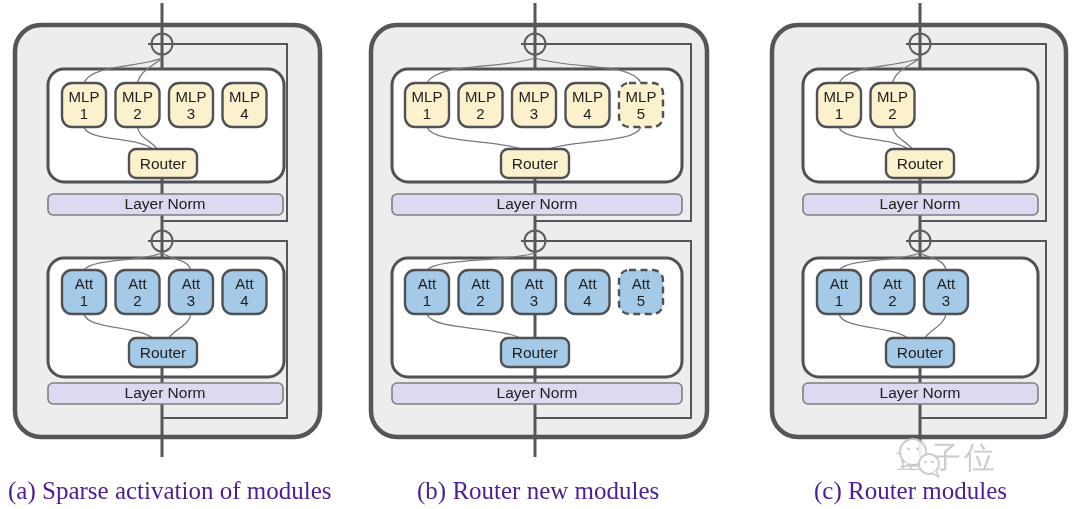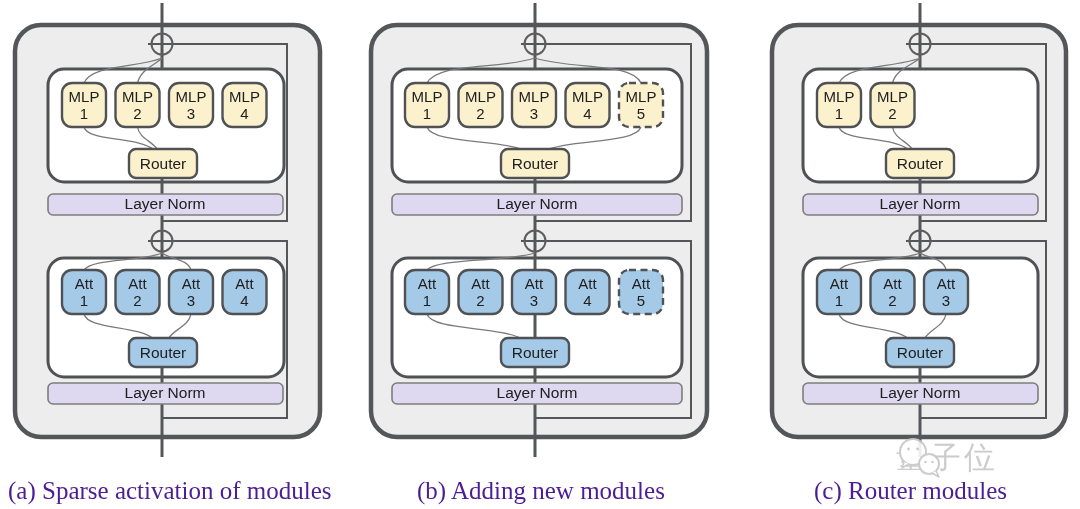--- a/index.html
+++ b/index.html
@@ -187,21 +187,21 @@
     <text class="mt" x="946" y="289">Att</text>
     <text class="mt" x="946" y="306">3</text>
     <rect class="rtr" x="886" y="338" width="68" height="29" rx="7" fill="#a5cae8"></rect>
     <text class="rt" x="920" y="358">Router</text>
     <rect class="ln" x="803" y="383" width="235" height="21" rx="5" fill="#ded8f0"></rect>
     <text class="lnt" x="920" y="398">Layer Norm</text>
   </g>
 </svg>
 
   <div class="caption" style="left:8px">(a) Sparse activation of modules</div>
-  <div class="caption" style="left:417px">(b) Adding new modules</div>
+  <div class="caption" style="left:417px">(b) Router new modules</div>
   <div class="caption" style="left:814px">(c) Router modules</div>
 
   <div id="watermark">
     <svg width="52" height="44" viewBox="0 0 52 44">
       <circle cx="17" cy="15" r="13" fill="#ffffff" stroke="#c7c7c7" stroke-width="2"></circle>
       <path d="M8,25 L6,31 L13,27" fill="#ffffff" stroke="#c7c7c7" stroke-width="1.5" stroke-linejoin="round"></path>
       <circle cx="12.5" cy="12" r="1.4" fill="#c7c7c7"></circle>
       <circle cx="21.5" cy="12" r="1.4" fill="#c7c7c7"></circle>
       <circle cx="33" cy="27" r="10" fill="#ffffff" stroke="#c7c7c7" stroke-width="2"></circle>
       <path d="M40,34 L43,40 L36,36" fill="#ffffff" stroke="#c7c7c7" stroke-width="1.5" stroke-linejoin="round"></path>

